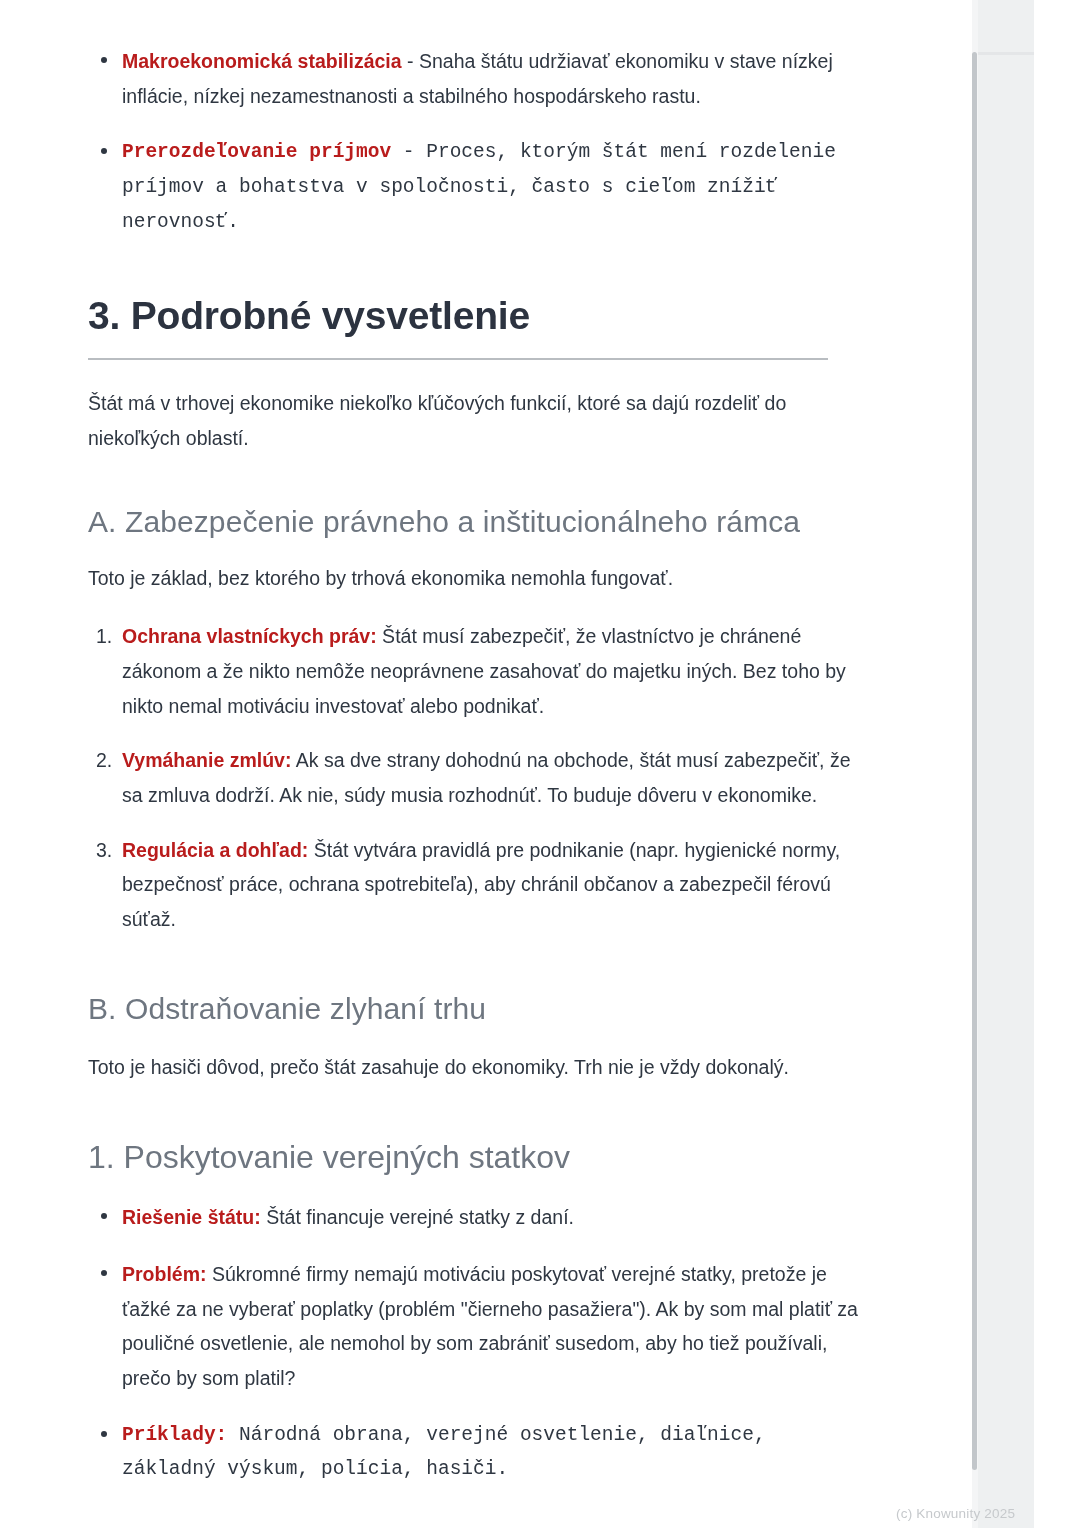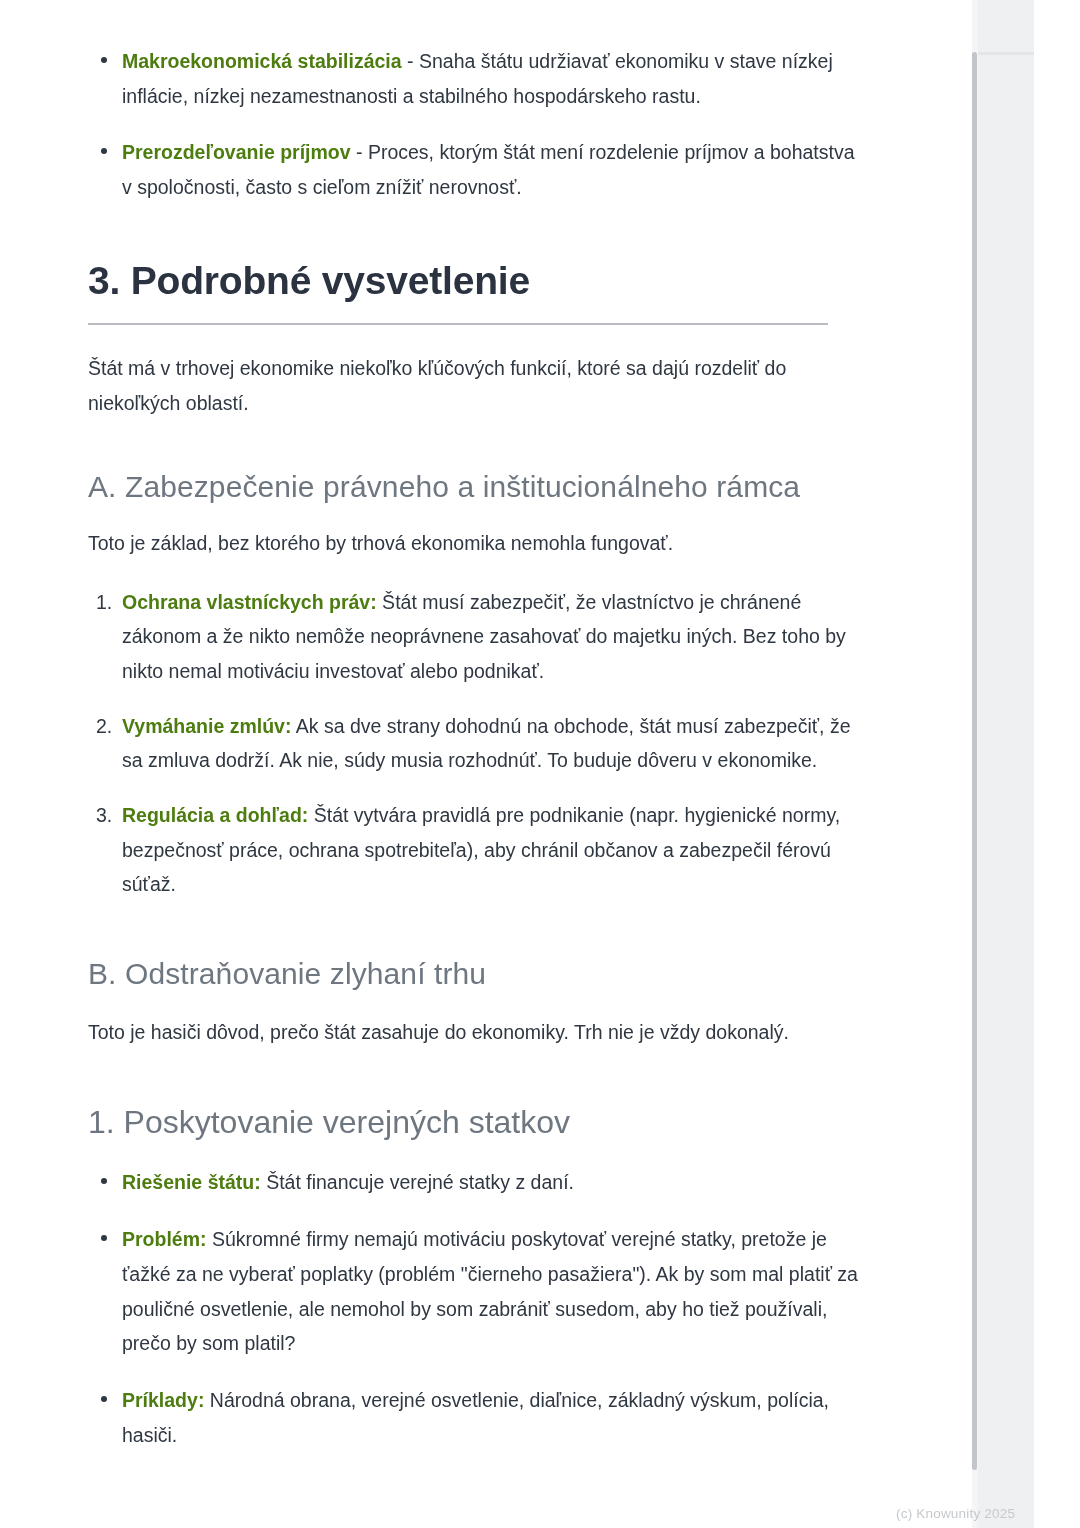--- a/index.html
+++ b/index.html
@@ -92,21 +92,21 @@
   p.body-text.justify {
     text-align: justify;
     margin-top: 22px;
   }
   p.body-text.lead {
     margin-top: 20px;
   }
 
   strong {
     font-weight: 700;
-    color: #4d7c0f;
+    color: #b91c1c;
   }
 
   h1.section-title {
     font-size: 39px;
     font-weight: 700;
     color: #2c3340;
     margin: 52px 0 0 0;
     letter-spacing: -0.2px;
     line-height: 1.22;
   }
@@ -143,20 +143,21 @@
     margin: 0;
     padding: 0;
   }
   ul.bullets > li {
     position: relative;
     padding-left: 34px;
     margin-bottom: 22px;
   }
   ul.bullets > li:last-child {
     margin-bottom: 0;
+    font-family: Liberation Mono, monospace;
   }
   ul.bullets > li::before {
     content: "";
     position: absolute;
     left: 13px;
     top: 13px;
     width: 6px;
     height: 6px;
     border-radius: 50%;
     background: #2f3742;

